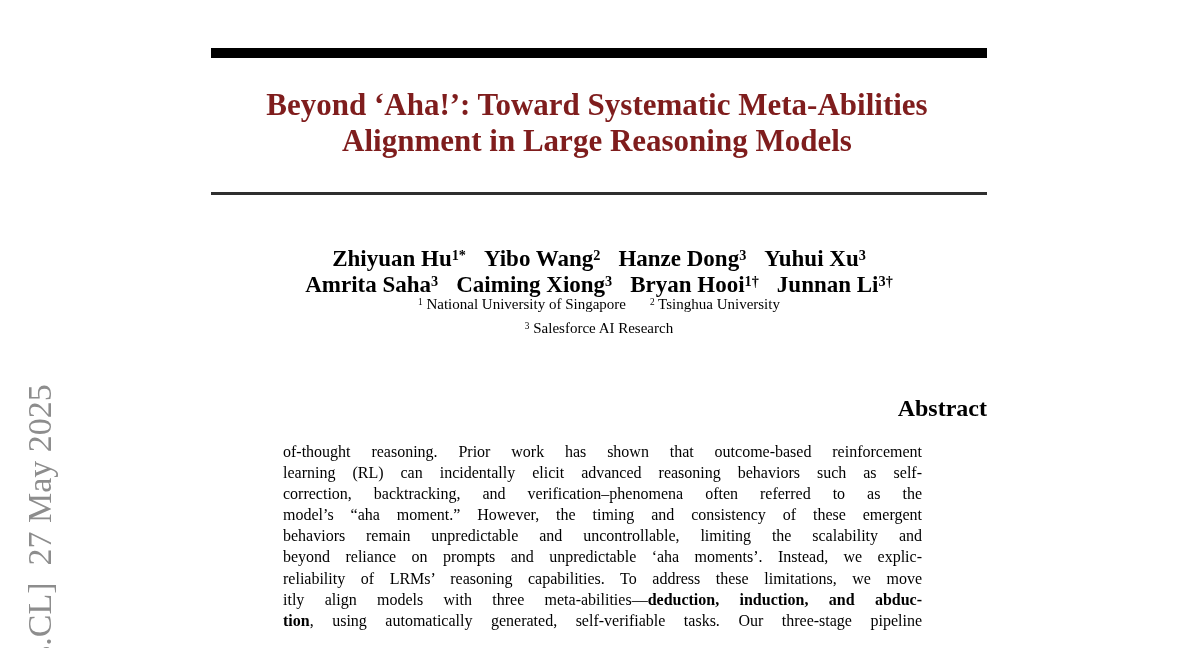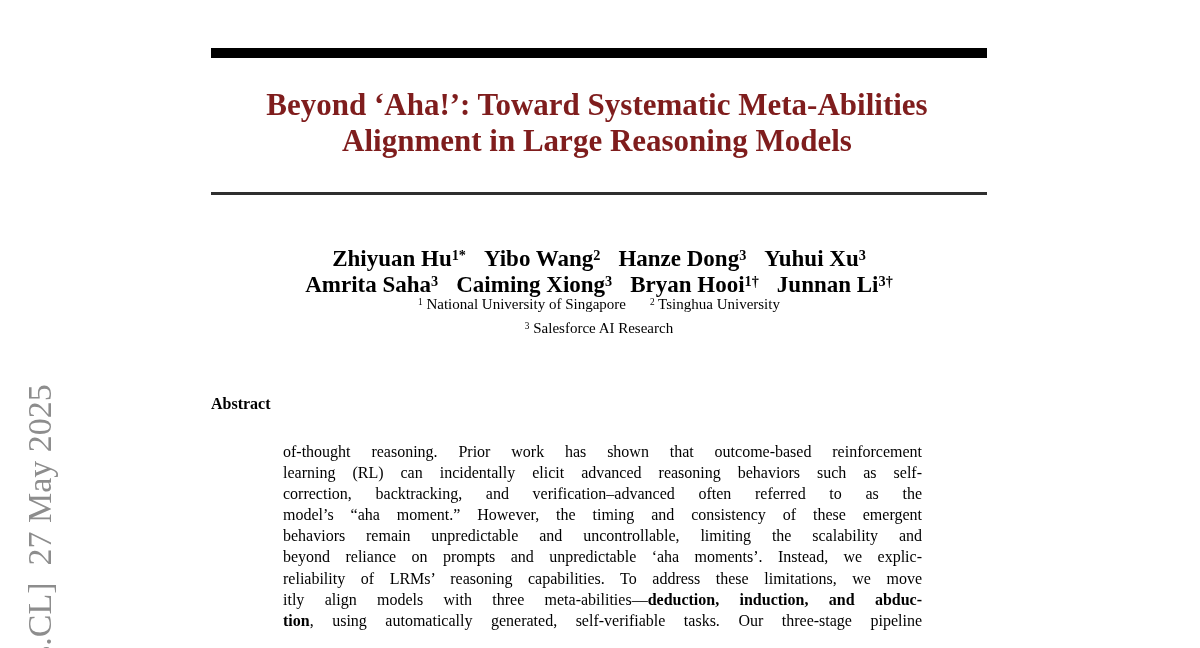--- a/index.html
+++ b/index.html
@@ -23,21 +23,21 @@
   }
   .authors { position:absolute; left:111px; top:247px; width:976px; text-align:center; }
   .author-row { line-height:23px; font-weight:bold; font-size:23px; }
   .author { margin:0 9px; white-space:nowrap; }
   .affils { position:absolute; left:111px; top:293px; width:976px; text-align:center; }
   .affil-row { line-height:22px; font-size:15px; }
   .affil { margin:0 12px; white-space:nowrap; }
   .sup { font-size:62%; position:relative; top:-0.45em; }
   .abstract-heading {
     position:absolute; left:211px; top:395px; width:776px;
-    text-align:left; font-weight:bold; font-size:16px;
+    text-align:right; font-weight:bold; font-size:24px;
   }
   .abstract-body { position:absolute; left:283px; top:441px; width:639px; font-size:16px; }
   .abs-line {
     line-height:21.1px; height:21.1px; overflow:visible;
     text-align:justify; text-align-last:justify; white-space:normal;
   }
   .abs-line .b { font-weight:bold; }
 </style>
 </head>
 <body>
@@ -65,21 +65,21 @@
   <div class="affils" id="affils">
       <div class="affil-row"><span class="affil"><span class="sup">1</span> National University of Singapore</span><span class="affil"><span class="sup">2</span> Tsinghua University</span></div>
       <div class="affil-row"><span class="affil"><span class="sup">3</span> Salesforce AI Research</span></div>
     </div>
 
   <div class="abstract-heading">Abstract</div>
 
   <div class="abstract-body" id="abstract">
       <div class="abs-line"><span>of-thought reasoning. Prior work has shown that outcome-based reinforcement</span></div>
       <div class="abs-line"><span>learning (RL) can incidentally elicit advanced reasoning behaviors such as self-</span></div>
-      <div class="abs-line"><span>correction, backtracking, and verification–advanced often referred to as the</span></div>
+      <div class="abs-line"><span>correction, backtracking, and verification–phenomena often referred to as the</span></div>
       <div class="abs-line"><span>model’s “aha moment.” However, the timing and consistency of these emergent</span></div>
       <div class="abs-line"><span>behaviors remain unpredictable and uncontrollable, limiting the scalability and</span></div>
       <div class="abs-line"><span>beyond reliance on prompts and unpredictable ‘aha moments’. Instead, we explic-</span></div>
       <div class="abs-line"><span>reliability of LRMs’ reasoning capabilities. To address these limitations, we move</span></div>
       <div class="abs-line"><span>itly align models with three meta-abilities—</span><span class="b">deduction, induction, and abduc-</span></div>
       <div class="abs-line"><span class="b">tion</span><span>, using automatically generated, self-verifiable tasks. Our three-stage pipeline</span></div>
     </div>
 
 </div>
 

